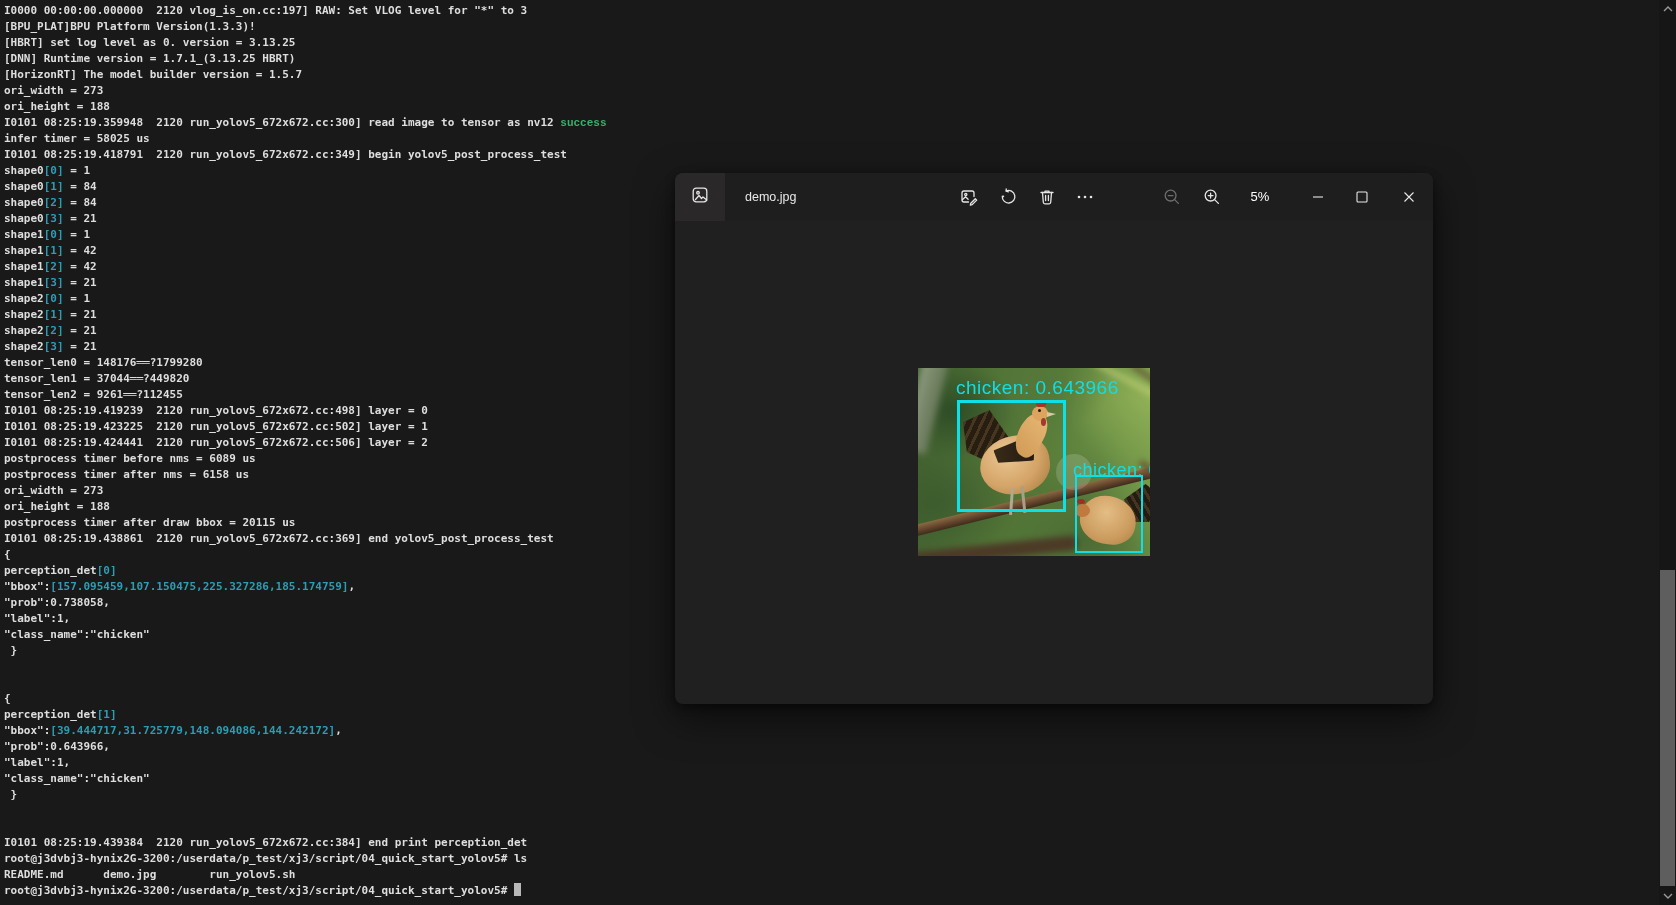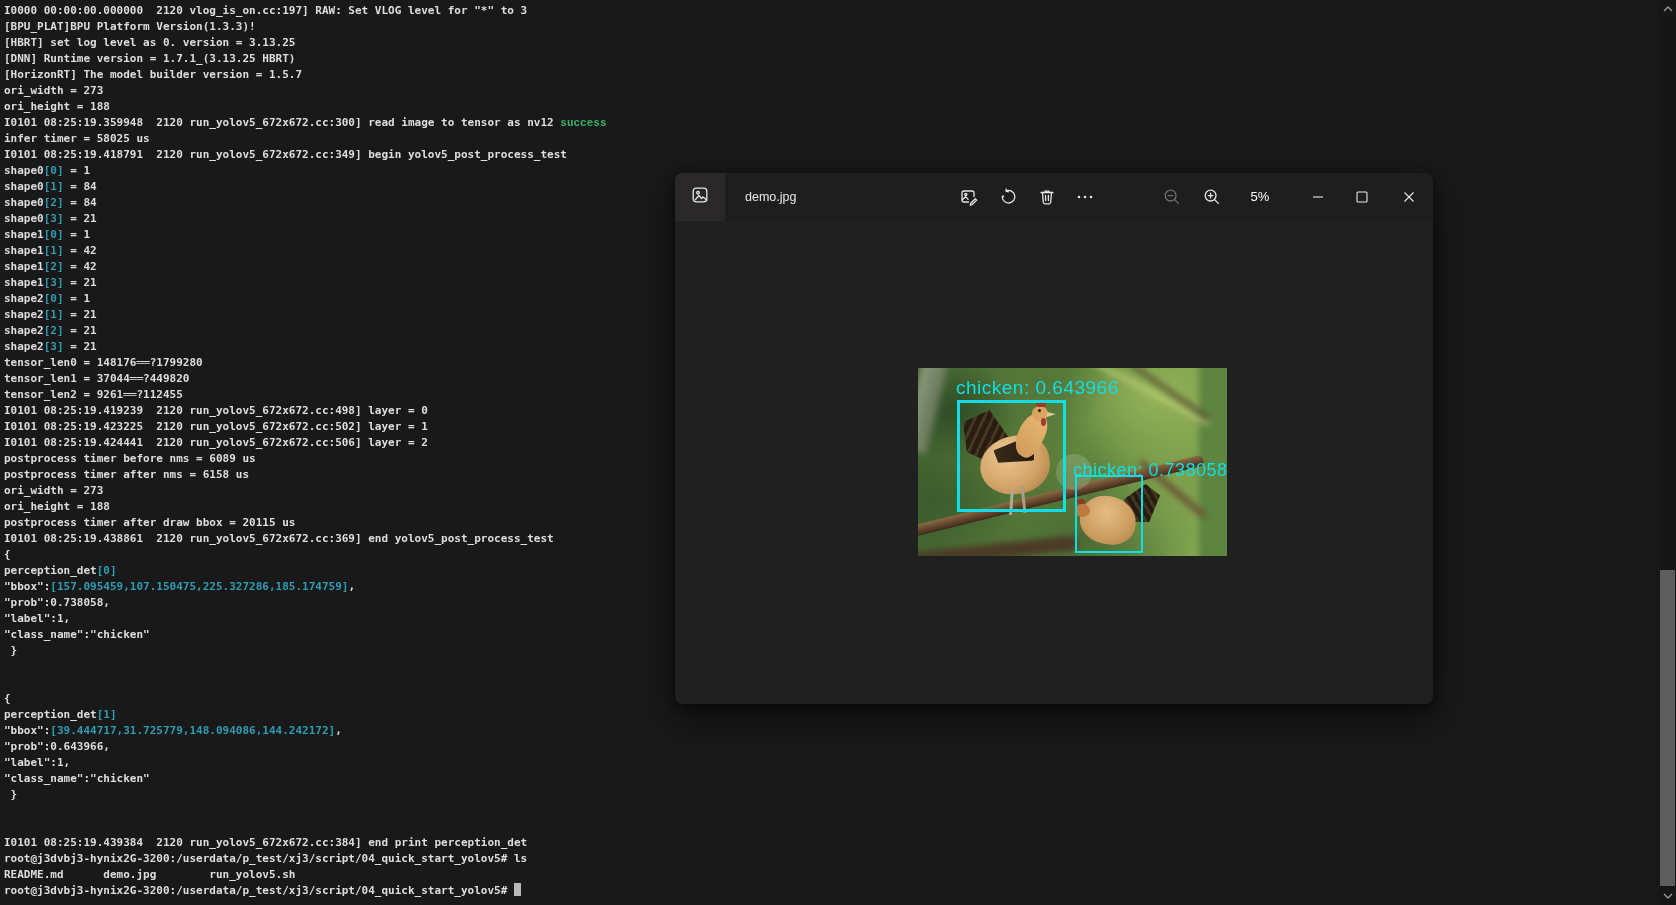--- a/index.html
+++ b/index.html
@@ -28,21 +28,21 @@
            display:flex;align-items:center;justify-content:center;}
   .win-title{position:absolute;left:70px;top:0;height:48px;line-height:48px;font-size:12.5px;color:#e8e8e8;}
   .tb-btn{position:absolute;top:14px;width:20px;height:20px;display:flex;align-items:center;justify-content:center;cursor:default;}
   .tb-btn svg{stroke:#e6e6e6;fill:none;stroke-width:1.3;stroke-linecap:round;stroke-linejoin:round;}
   .tb-btn.dim svg{stroke:#6e6e6e;}
   .zoom-label{position:absolute;left:560px;top:0;width:50px;height:48px;line-height:48px;text-align:center;font-size:13px;color:#fff;cursor:default;}
   .winctl{position:absolute;top:14px;width:20px;height:20px;display:flex;align-items:center;justify-content:center;cursor:default;}
   .winctl svg{stroke:#e8e8e8;fill:none;stroke-width:1.1;}
 
   
-  .photo{position:absolute;left:243px;top:195px;width:309px;height:188px;overflow:hidden;background:#5d8440;cursor:default;}
+  .photo{position:absolute;left:243px;top:195px;width:232px;height:188px;overflow:hidden;background:#5d8440;cursor:default;}
   .photo .blur{position:absolute;filter:blur(3px);}
   .bg1{left:-8px;top:-8px;width:289px;height:204px;background:
     radial-gradient(90px 70px at 15% 25%, #2e4c26 0%, rgba(46,76,38,0) 70%),
     radial-gradient(120px 90px at 8% 70%, #3c5c2e 0%, rgba(60,92,46,0) 70%),
     radial-gradient(100px 80px at 45% 10%, #55783a 0%, rgba(85,120,58,0) 70%),
     radial-gradient(140px 100px at 85% 18%, #93b258 0%, rgba(147,178,88,0) 70%),
     radial-gradient(120px 110px at 96% 60%, #7da04c 0%, rgba(125,160,76,0) 75%),
     radial-gradient(150px 120px at 60% 88%, #4a6b34 0%, rgba(74,107,52,0) 75%),
     linear-gradient(100deg, #41602f 0%, #587c39 45%, #6f9447 75%, #85a853 100%);}
   .trunk{left:-6px;top:-10px;width:26px;height:95px;background:linear-gradient(90deg,#9aa58a,#6c7a5e);transform:rotate(14deg);opacity:.85;}

